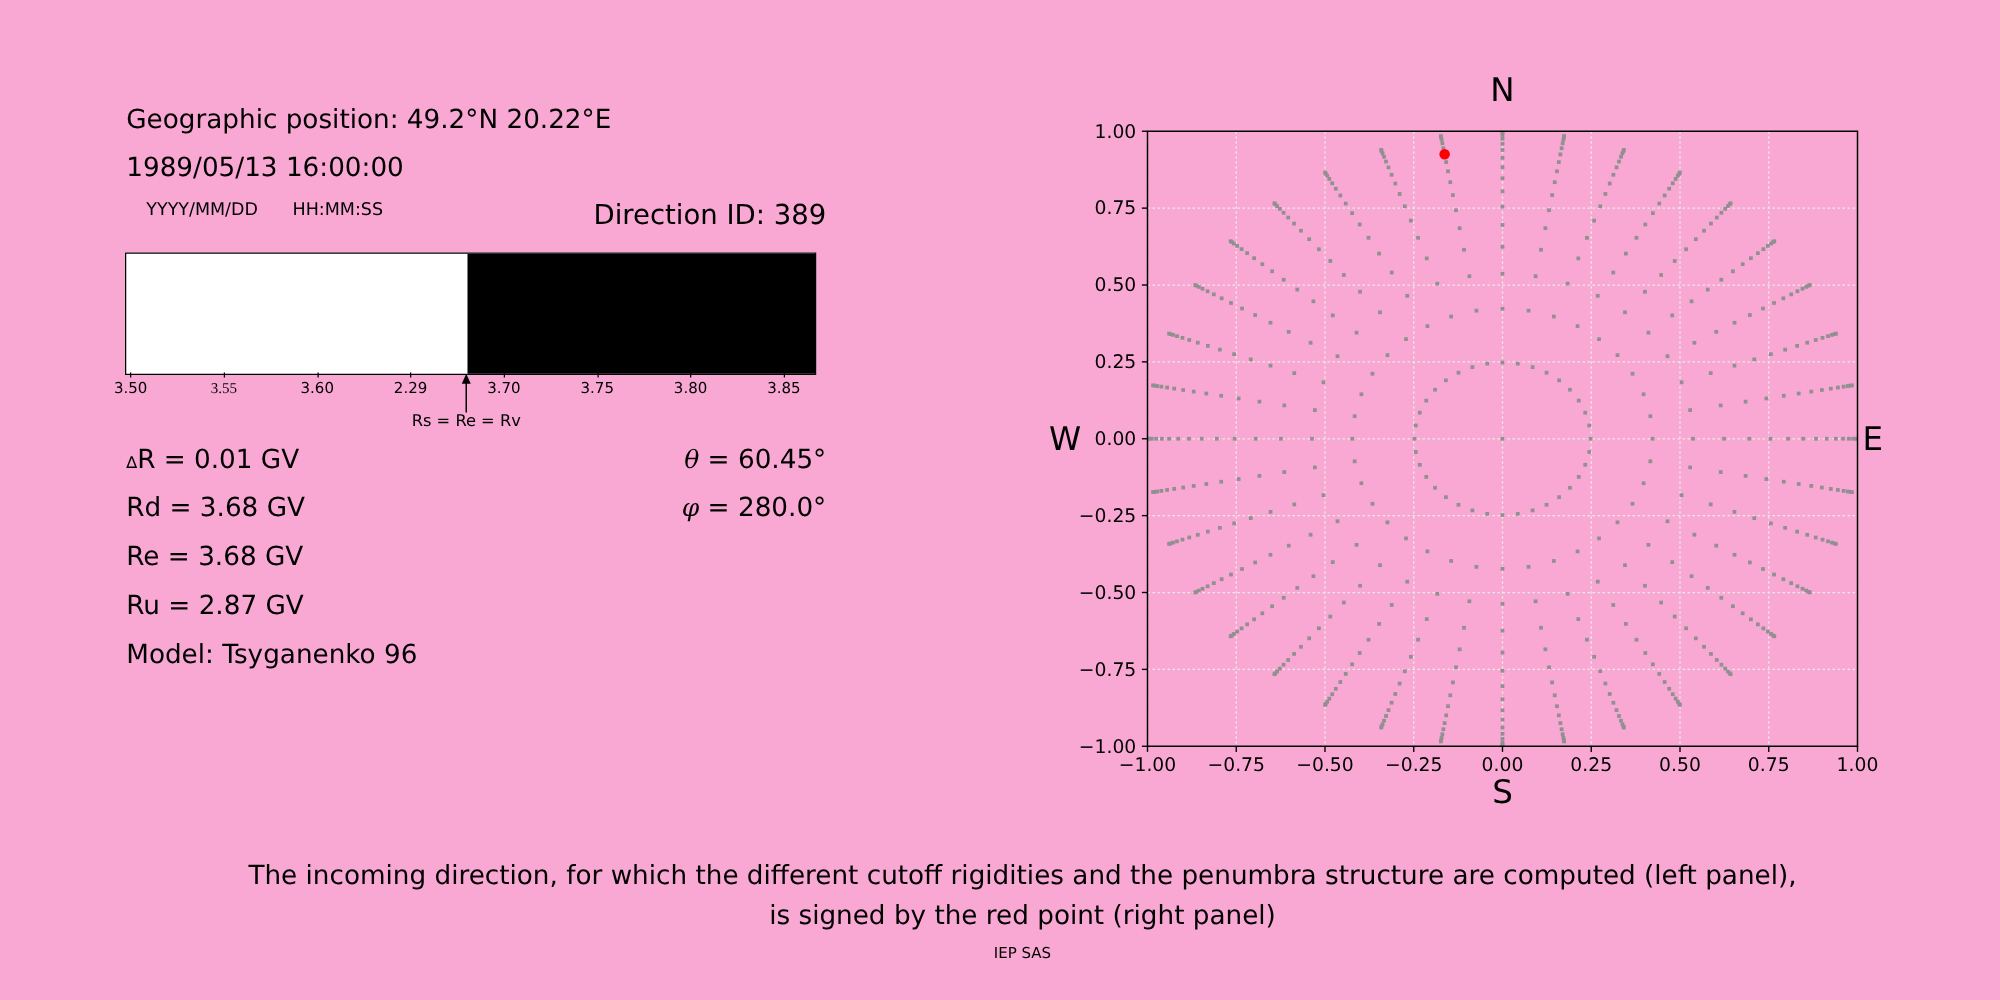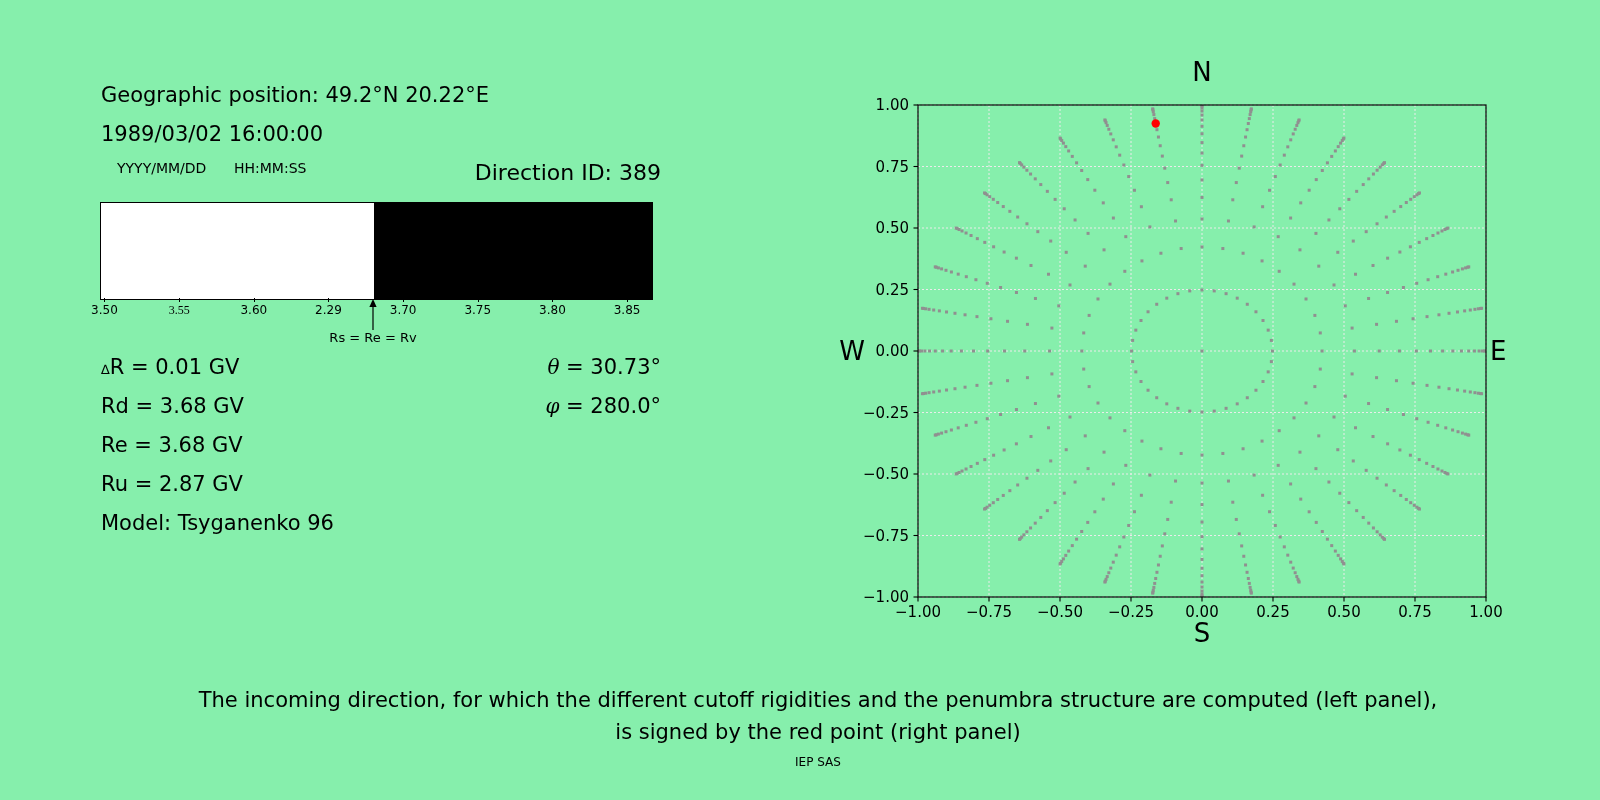--- a/index.html
+++ b/index.html
@@ -1,16 +1,16 @@
 <!DOCTYPE html>
 <html><head>
 <meta charset="utf-8">
 <style>
   html,body{margin:0;padding:0;background:#fff;}
-  #figure{position:relative;width:1600px;height:800px;background:#86efac;overflow:hidden;
+  #figure{position:relative;width:1600px;height:800px;background:#f9a8d4;overflow:hidden;
           font-family:"DejaVu Sans","Liberation Sans",sans-serif;color:#000;}
   .abs{position:absolute;}
   .t21{font-size:21px;line-height:1.1;}
   .t22{font-size:22px;line-height:1.1;}
   .t14{font-size:14px;line-height:1.1;margin-left:16px;}
   .t13{font-size:13px;line-height:1.1;}
   .right{text-align:right;}
   .center{text-align:center;}
   .delta-sym{font-size:13px;}
   .greek{font-family:"DejaVu Serif","Liberation Serif",serif;font-style:italic;font-size:20px;}
@@ -23,21 +23,21 @@
   #caption-line2{left:18px;top:720px;width:1600px;font-size:21px;}
   #credit{left:18px;top:755px;width:1600px;font-size:12px;}
 </style>
 </head>
 <body>
 
 <div id="figure">
 
   <div>
     <div class="abs t21" style="left:101px;top:84px;width:560px;">Geographic position: 49.2°N 20.22°E</div>
-    <div class="abs t21" style="left:101px;top:123px;width:400px;">1989/03/02 16:00:00</div>
+    <div class="abs t21" style="left:101px;top:123px;width:400px;">1989/05/13 16:00:00</div>
     <div class="abs t14" style="left:101px;top:161px;">YYYY/MM/DD</div>
     <div class="abs t14" style="left:218px;top:161px;">HH:MM:SS</div>
     <div class="abs t22 right" style="left:411px;top:161px;width:250px;">Direction ID: 389</div>
 
     <div class="abs" id="penumbra-box">
       <div id="penumbra-black" style="left: 273.26px; width: 277.74px;"></div>
     </div>
     <div id="penumbra-axis">
         <div class="xtick abs" style="left: 104.48px;"></div>
         <div class="xtick-label" style="left: 104.48px;">3.50</div>
@@ -62,21 +62,21 @@
       <polygon points="7,0 3.4,8 10.6,8" fill="#000"></polygon>
     </svg>
     <div class="abs t13 center" style="left:303px;top:331px;width:140px;">Rs = Re = Rv</div>
 
     <div class="abs t21" style="left:101px;top:356px;"><span class="delta-sym">∆</span><span>R = 0.01 GV</span></div>
     <div class="abs t21" style="left:101px;top:395px;">Rd = 3.68 GV</div>
     <div class="abs t21" style="left:101px;top:434px;">Re = 3.68 GV</div>
     <div class="abs t21" style="left:101px;top:473px;">Ru = 2.87 GV</div>
     <div class="abs t21" style="left:101px;top:512px;">Model: Tsyganenko 96</div>
 
-    <div class="abs t21 right" style="left:461px;top:356px;width:200px;"><span class="greek">θ</span><span> = 30.73°</span></div>
+    <div class="abs t21 right" style="left:461px;top:356px;width:200px;"><span class="greek">θ</span><span> = 60.45°</span></div>
     <div class="abs t21 right" style="left:461px;top:395px;width:200px;"><span class="greek">φ</span><span> = 280.0°</span></div>
   </div>
 
   <div>
     <svg id="sky-svg" class="abs" width="568" height="492" viewBox="0 0 568 492">
       <defs>
           <clipPath id="dotsClip">
             <rect x="0" y="0" width="568" height="492"></rect>
           </clipPath>
         </defs>

